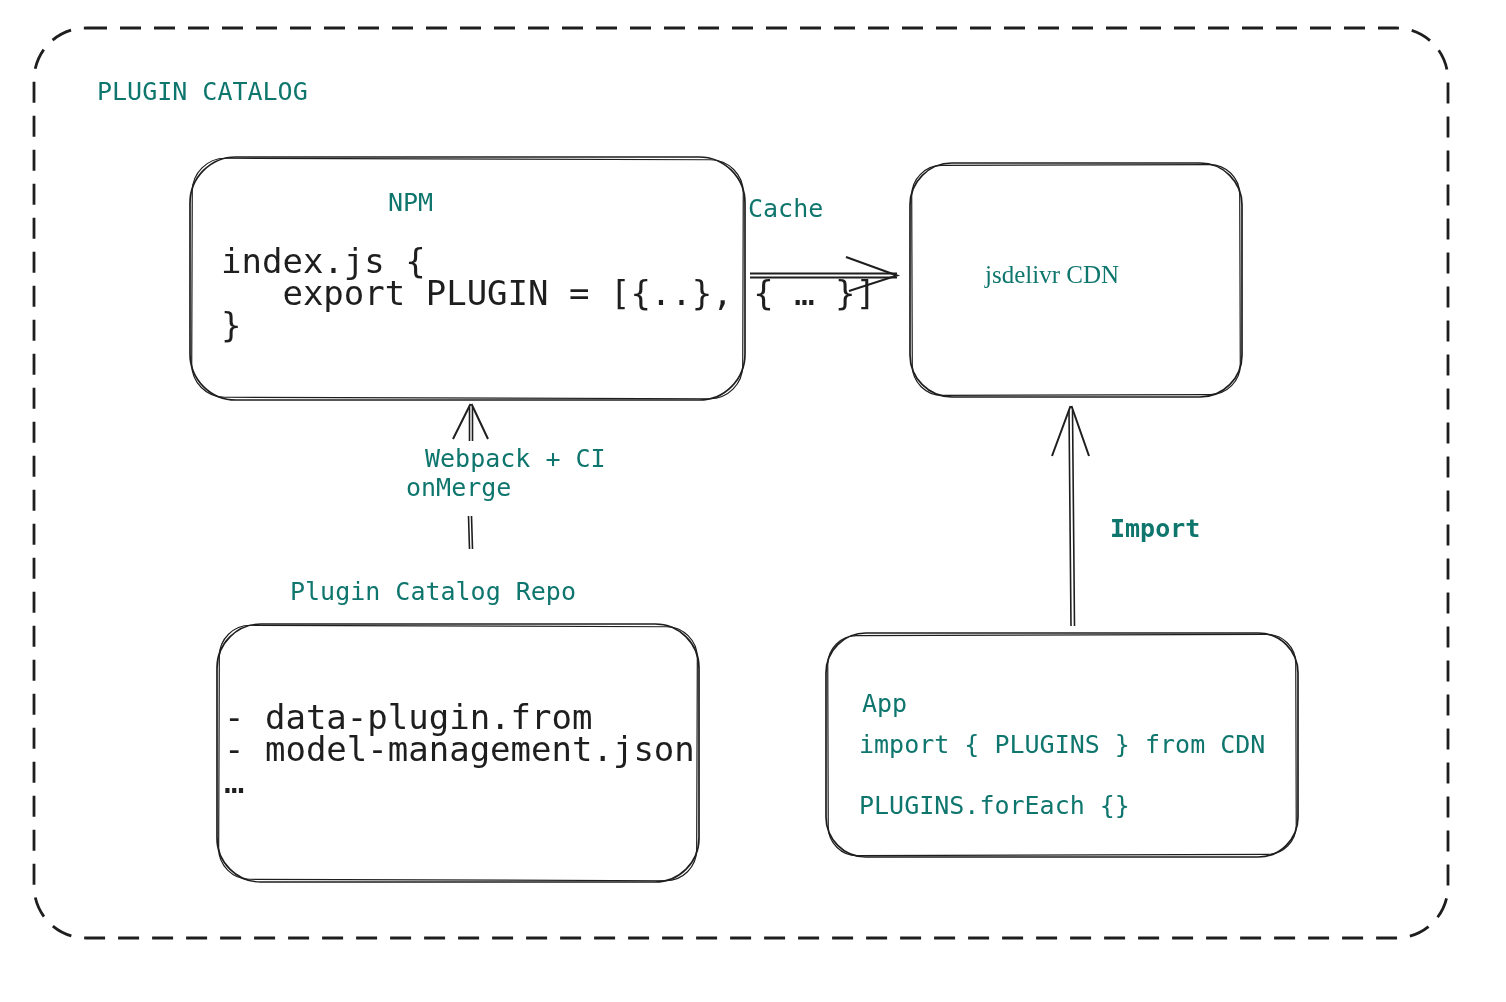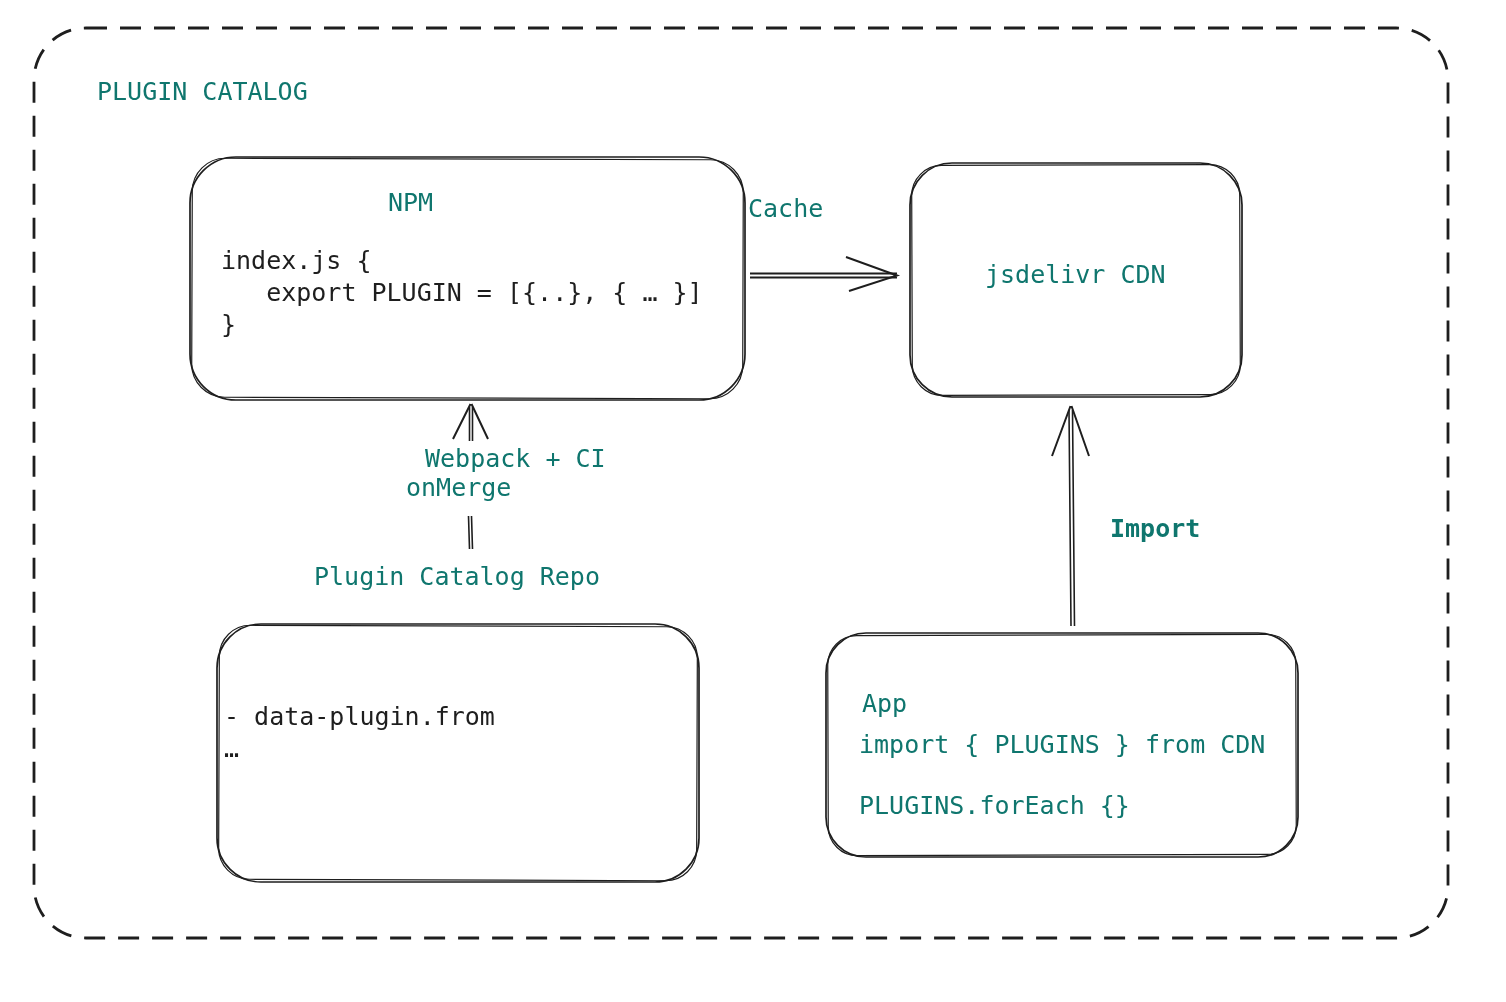--- a/index.html
+++ b/index.html
@@ -23,21 +23,21 @@
   }
   .txt {
     position: absolute;
     font-size: 25px;
     line-height: 30px;
     white-space: pre;
     color: #0f766e;
   }
   .codeblock {
     position: absolute;
-    font-size: 25px;
+    font-size: 34px;
     color: #1e1e1e;
   }
   .cl {
     display: block;
     white-space: pre;
     height: 32px;
     line-height: 32px;
   }
   .sketch {
     fill: none;
@@ -94,28 +94,29 @@
 
   <div class="txt" style="left:388px; top:188px;text-align:right;">NPM</div>
   <div class="codeblock" style="left:221px; top:245px;">
     <span class="cl">index.js {</span>
     <span class="cl">   export PLUGIN = [{..}, { … }]</span>
     <span class="cl">}</span>
   </div>
 
   <div class="txt" style="left:748px; top:194px;text-align:center;">Cache</div>
 
-  <div class="txt" style="left:985px; top:260px;">jsdelivr CDN</div>
+  <div class="txt" style="left:985px; top:260px;font-family:Liberation Serif, serif;">jsdelivr CDN</div>
 
   <div class="txt" style="left:377px; top:444px;margin-left:48px;">Webpack + CI</div>
   <div class="txt" style="left:406px; top:473px;">onMerge</div>
 
-  <div class="txt" style="left:290px; top:562px;margin-left:24px;">Plugin Catalog Repo</div>
+  <div class="txt" style="left:290px; top:577px;">Plugin Catalog Repo</div>
   <div class="codeblock" style="left:224px; top:701px;">
     <span class="cl">- data-plugin.from</span>
+    <span class="cl">- model-management.json</span>
     <span class="cl">…</span>
   </div>
 
   <div class="txt" style="left:862px; top:677px;margin-top:12px;">App</div>
   <div class="txt" style="left:859px; top:730px;">import { PLUGINS } from CDN</div>
   <div class="txt" style="left:859px; top:791px;">PLUGINS.forEach {}</div>
 
   <div class="txt" style="left:1110px; top:514px;font-weight:bold;">Import</div>
 
 </div>

